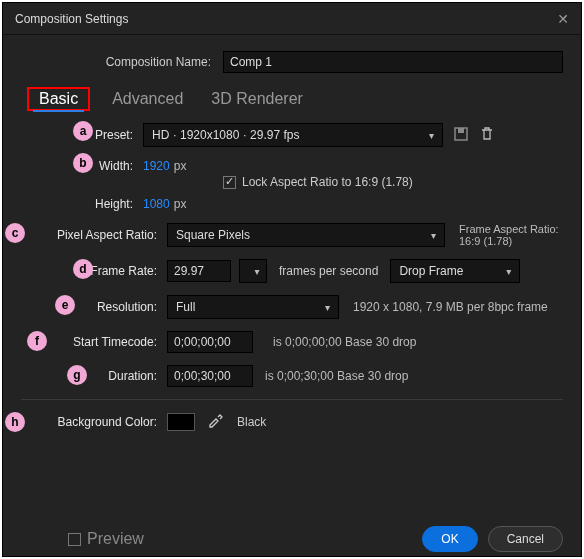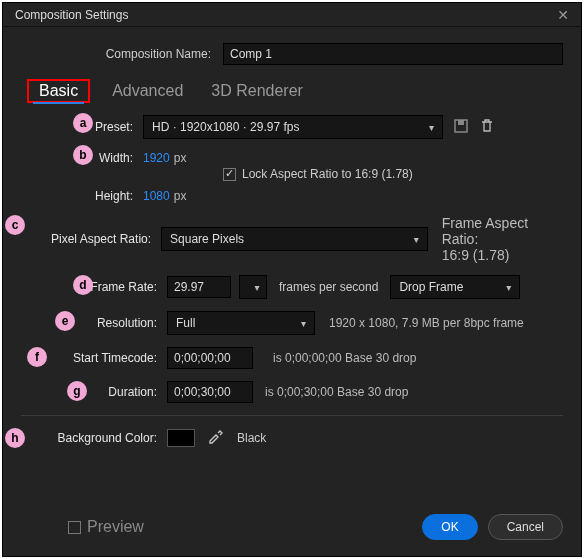--- a/index.html
+++ b/index.html
@@ -1,39 +1,39 @@
 <!DOCTYPE html>
 <html><head>
 <meta charset="utf-8">
 <style>
   * { box-sizing: border-box; margin: 0; padding: 0; font-family: "Segoe UI", Arial, sans-serif; }
   body { background: #fff; width: 584px; height: 559px; position: relative; }
   .window { width: 580px; height: 555px; background: #232323; border: 1px solid #000; position: absolute; top: 2px; left: 2px; }
-  .titlebar { height: 24px; background: #232323; color: #ddd; font-size: 12px; display: flex; align-items: center; justify-content: space-between; padding: 0 12px; border-bottom: 1px solid #111; text-align: right; }
+  .titlebar { height: 32px; background: #232323; color: #ddd; font-size: 12px; display: flex; align-items: center; justify-content: space-between; padding: 0 12px; border-bottom: 1px solid #111; text-align: right; }
   .close-x { color: #999; font-size: 14px; cursor: pointer; }
   .content { padding: 12px 18px 0 18px; color: #ccc; font-size: 12px; }
   .row { display: flex; align-items: center; margin-bottom: 12px; }
   .label { text-align: right; color: #e5e5e5; }
   .name-row { display:flex; align-items:center; margin: 4px 0 14px 0; }
   .name-lbl { width: 190px; text-align:right; margin-right: 12px; }
   .name-input { flex:1; background:#161616; border:1px solid #000; color:#ddd; font-size:12px; padding:3px 6px; height:22px; }
   .tabs { display:flex; gap: 16px; margin: 0 0 12px 10px; color:#999; font-size:16px; }
   .tab { padding: 3px 6px; cursor:pointer; }
   .tab.active { color:#fff; border-bottom: 2px solid #2a7ee6; }
   .basic-box { border: 2px solid #f00; padding: 1px 4px; margin-left: -4px; }
   .marker { width:20px; height:20px; border-radius:50%; background:#f1a8d5; color:#000; display:flex; align-items:center; justify-content:center; font-size:12px; font-weight:bold; position:absolute; }
   .select { background:#161616; border:1px solid #000; color:#ddd; font-size:12px; padding: 4px 8px; display:flex; align-items:center; justify-content:space-between; height:24px; }
   .chev { color:#bbb; font-size:10px; margin-left:8px; }
   .txtin { background:#161616; border:1px solid #000; color:#ddd; font-size:12px; padding:3px 6px; height:22px; }
   .link { color:#2a8cff; cursor:pointer; }
   .unit { color:#bbb; margin-left: 4px; }
   .hr { border-top:1px solid #3a3a3a; margin: 10px 0 12px 0; }
   .btn { padding: 5px 18px; border-radius: 14px; font-size:12px; cursor:pointer; border:1px solid #555; background:#2e2e2e; color:#ddd; }
   .btn.primary { background:#0b6fdd; border-color:#0b6fdd; color:#fff; }
-  .footer { position:absolute; bottom:16px; left:18px; right:18px; display:flex; align-items:center; justify-content:space-between;padding-left:47px; }
+  .footer { position:absolute; bottom:4px; left:18px; right:18px; display:flex; align-items:center; justify-content:space-between;padding-left:47px; }
   .chk { width:13px; height:13px; border:1px solid #777; display:inline-block; margin-right:6px; vertical-align:middle; }
   .chk.checked::after { content:"✓"; color:#ddd; font-size:11px; position:relative; top:-3px; left:1px; }
   .toolicon { width:16px; height:16px; display:inline-block; }
   .icon-group { display:flex; gap:10px; margin-left:10px; align-items:center; }
   .swatch { width:28px; height:18px; background:#000; border:1px solid #555; display:inline-block; }
   .annot { position: relative; }
 </style>
 </head>
 <body>
 
@@ -96,21 +96,21 @@
       <span class="unit">px</span>
     </div>
 
     <div class="row annot">
       <span class="marker" style="left:-16px; top:0px;">c</span>
       <span class="label" style="width:136px;">Pixel Aspect Ratio:</span>
       <div class="select" style="width:278px; margin-left:10px;">
         <span>Square Pixels</span>
         <span class="chev">▾</span>
       </div>
-      <div style="margin-left:14px; font-size:14px; color:#bbb;">
+      <div style="margin-left:14px; font-size:11px; color:#bbb;">
         <div>Frame Aspect Ratio:</div>
         <div>16:9 (1.78)</div>
       </div>
     </div>
 
     <div class="row annot">
       <span class="marker" style="left:52px; top:0;">d</span>
       <span class="label" style="width:136px;">Frame Rate:</span>
       <input class="txtin" style="width: 64px; margin-left: 10px;" value="29.97">
       <div class="select" style="width:28px; margin-left:8px; justify-content:center;">
@@ -119,21 +119,21 @@
       <span style="margin-left:12px;">frames per second</span>
       <div class="select" style="width:130px; margin-left:12px;">
         <span>Drop Frame</span>
         <span class="chev">▾</span>
       </div>
     </div>
 
     <div class="row annot">
       <span class="marker" style="left:34px; top:0;">e</span>
       <span class="label" style="width:136px;">Resolution:</span>
-      <div class="select" style="width:148px; margin-left:10px;">
+      <div class="select" style="width:172px; margin-left:10px;">
         <span>Full</span>
         <span class="chev">▾</span>
       </div>
       <span style="margin-left:14px; color:#bbb;">1920 x 1080, 7.9 MB per 8bpc frame</span>
     </div>
 
     <div class="row annot">
       <span class="marker" style="left:6px; top:0;">f</span>
       <span class="label" style="width:136px;">Start Timecode:</span>
       <input class="txtin" style="width: 86px; margin-left: 10px;" value="0;00;00;00">

